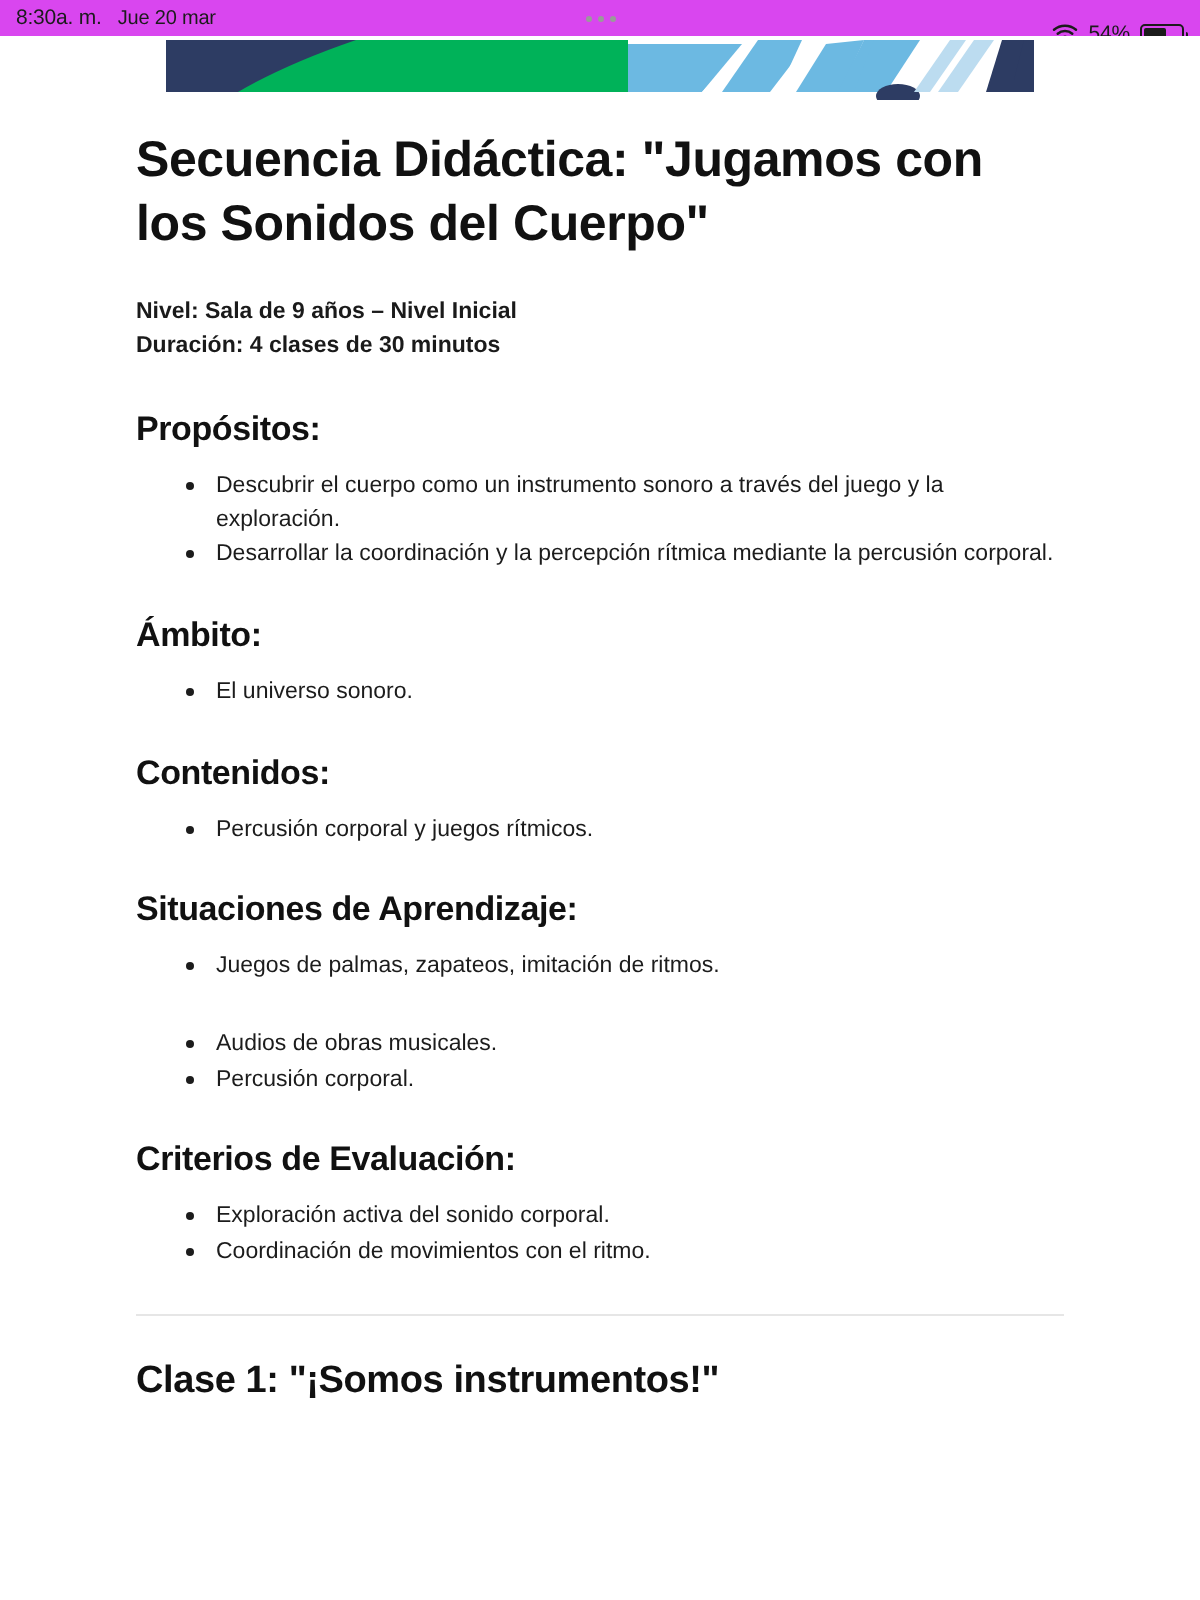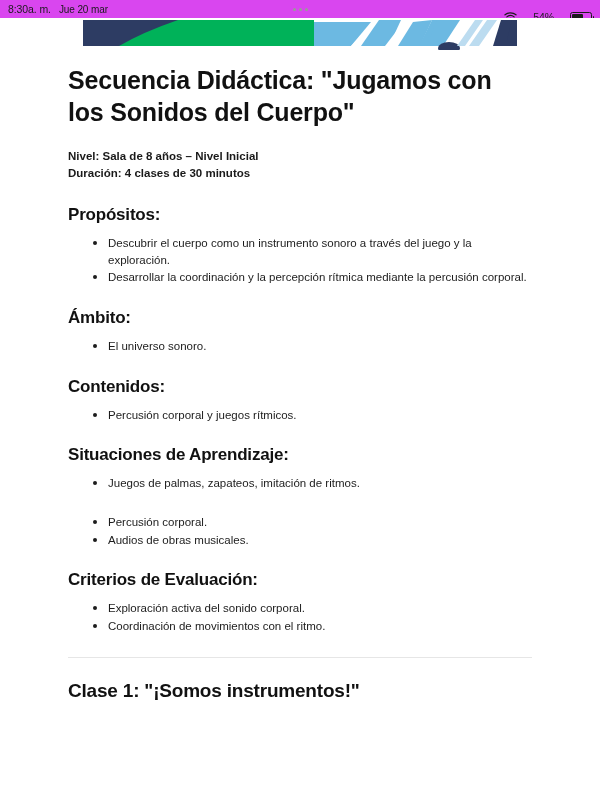--- a/index.html
+++ b/index.html
@@ -29,21 +29,21 @@
     position:absolute; left:0; right:0; top:0; bottom:0;
     display:flex; align-items:center; justify-content:center;
     pointer-events:none;
   }
   #handle-dots{ display:flex; gap:3px; }
   #handle-dots i{
     width:3px; height:3px; border-radius:50%;
     background:#9a9a9a; display:block;
   }
   #status-right{
-    margin-left:auto; display:flex; align-items:center; gap:16px;
+    margin-left:auto; display:flex; align-items:center; gap:5px;
     white-space:nowrap;
     margin-top:16px;
   }
   .wifi-icon{ display:block; }
   .batt{
     width:22px; height:10px;
     border:1px solid #1b1b1b; border-radius:2.5px;
     position:relative; display:inline-block;
   }
   .batt::after{
@@ -198,21 +198,21 @@
       <path d="M418 2 L434 2 L434 28 L410 28 Z" fill="#2d3c63"></path>
       <path d="M429 2 L434 2 L434 22 L424 22 Z" fill="#2d3c63"></path>
     </svg>
   </div>
 
   <div id="doc-body">
 
     <h1 id="doc-title">Secuencia Didáctica: "Jugamos con los Sonidos del Cuerpo"</h1>
 
     <div class="meta">
-      <div>Nivel: Sala de 8 años – Nivel Inicial</div>
+      <div>Nivel: Sala de 9 años – Nivel Inicial</div>
       <div>Duración: 4 clases de 30 minutos</div>
     </div>
 
     <h2 class="section-heading">Propósitos:</h2>
     <ul class="bullets">
       <li>Descubrir el cuerpo como un instrumento sonoro a través del juego y la exploración.</li>
       <li>Desarrollar la coordinación y la percepción rítmica mediante la percusión corporal.</li>
     </ul>
 
     <h2 class="section-heading">Ámbito:</h2>
@@ -224,22 +224,22 @@
     <ul class="bullets">
       <li>Percusión corporal y juegos rítmicos.</li>
     </ul>
 
     <h2 class="section-heading">Situaciones de Aprendizaje:</h2>
     <ul class="bullets">
       <li>Juegos de palmas, zapateos, imitación de ritmos.</li>
     </ul>
 
     <ul class="bullets">
+      <li>Audios de obras musicales.</li>
       <li>Percusión corporal.</li>
-      <li>Audios de obras musicales.</li>
     </ul>
 
     <h2 class="section-heading">Criterios de Evaluación:</h2>
     <ul class="bullets">
       <li>Exploración activa del sonido corporal.</li>
       <li>Coordinación de movimientos con el ritmo.</li>
     </ul>
 
     <hr class="divider">
 

